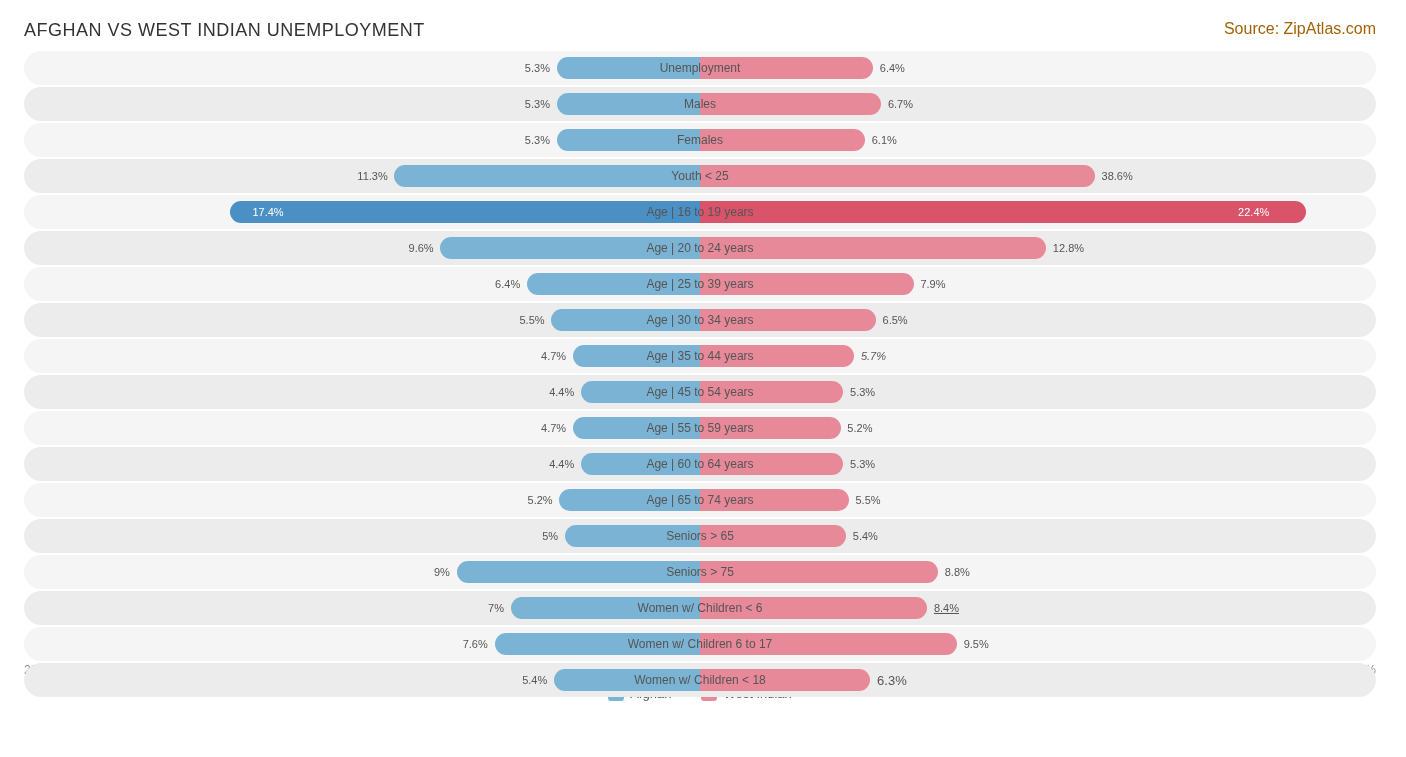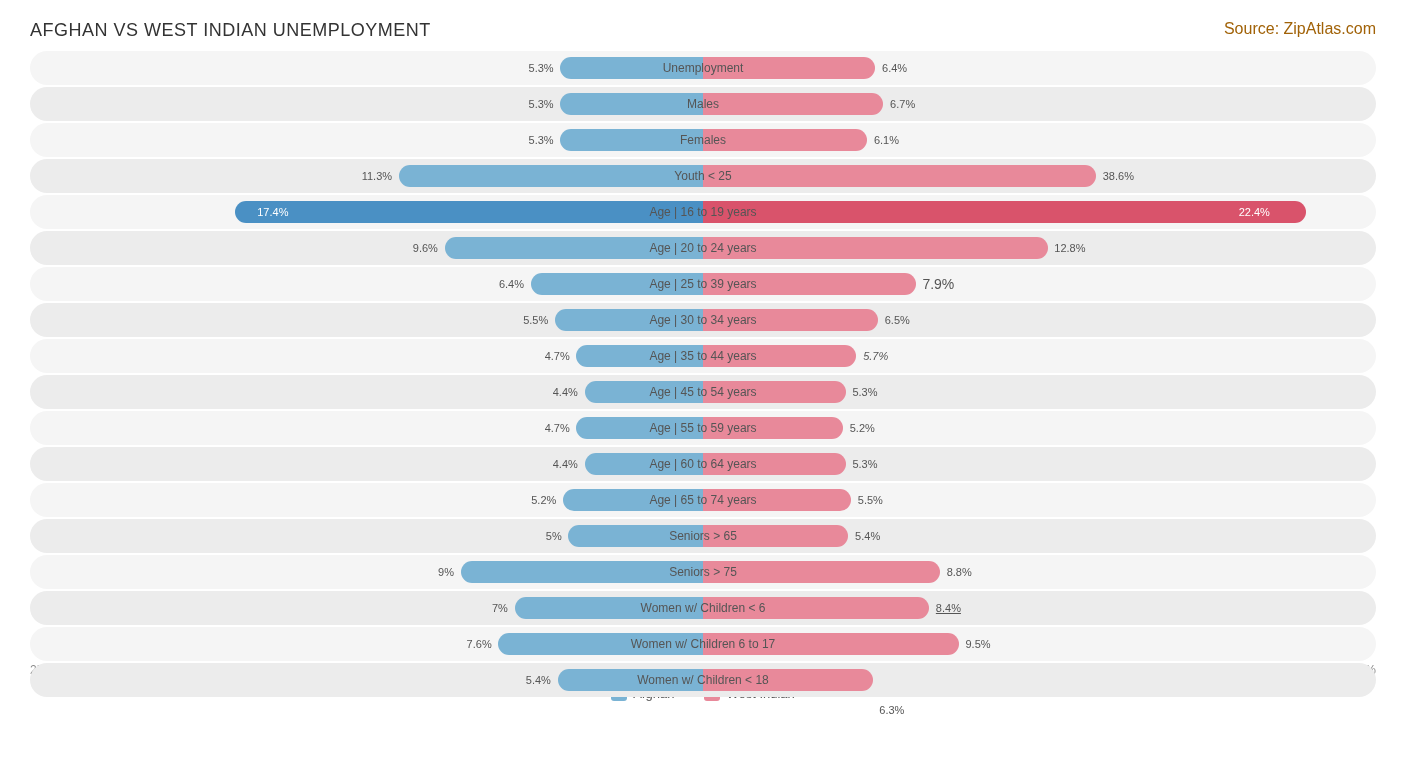--- a/index.html
+++ b/index.html
@@ -7,21 +7,21 @@
       font-family: Arial, sans-serif;
       background: #fff;
       width: 1406px;
       height: 757px;
       overflow: hidden;
     }
     .chart-container {
       width: 1406px;
       height: 757px;
       background: #fff;
-      padding: 20px 30px 50px 30px;
+      padding: 20px 30px 50px 24px;
       position: relative;
     }
     .chart-title {
       font-size: 18px;
       font-weight: normal;
       color: #333;
       margin-bottom: 10px;
       text-transform: uppercase;
       letter-spacing: 0.5px;
     }
@@ -153,21 +153,21 @@
         <div class="bar-right" style="width: 25.6%;"></div>
         <span class="label-center">Age | 20 to 24 years</span>
         <span style="position: absolute; right: 69.7%; top: 50%; transform: translateY(-50%); font-size: 11px; color: rgb(85, 85, 85); white-space: nowrap;">9.6%</span>
         <span style="position: absolute; left: 76.1%; top: 50%; transform: translateY(-50%); font-size: 11px; color: rgb(85, 85, 85); white-space: nowrap;">12.8%</span>
       </div>
       <div class="row">
         <div class="bar-left" style="width: 12.8%;"></div>
         <div class="bar-right" style="width: 15.8%;"></div>
         <span class="label-center">Age | 25 to 39 years</span>
         <span style="position: absolute; right: 63.3%; top: 50%; transform: translateY(-50%); font-size: 11px; color: rgb(85, 85, 85); white-space: nowrap;">6.4%</span>
-        <span style="position: absolute; left: 66.3%; top: 50%; transform: translateY(-50%); font-size: 14px; color: rgb(85, 85, 85); white-space: nowrap;">7.9%</span>
+        <span style="position: absolute; left: 66.3%; top: 50%; transform: translateY(-50%); font-size: 11px; color: rgb(85, 85, 85); white-space: nowrap;">7.9%</span>
       </div>
       <div class="row">
         <div class="bar-left" style="width: 11%;"></div>
         <div class="bar-right" style="width: 13%;"></div>
         <span class="label-center">Age | 30 to 34 years</span>
         <span style="position: absolute; right: 61.5%; top: 50%; transform: translateY(-50%); font-size: 11px; color: rgb(85, 85, 85); white-space: nowrap;">5.5%</span>
         <span style="position: absolute; left: 63.5%; top: 50%; transform: translateY(-50%); font-size: 11px; color: rgb(85, 85, 85); white-space: nowrap;">6.5%</span>
       </div>
       <div class="row">
         <div class="bar-left" style="width: 9.4%;"></div>
@@ -230,21 +230,21 @@
         <div class="bar-right" style="width: 19%;"></div>
         <span class="label-center">Women w/ Children 6 to 17</span>
         <span style="position: absolute; right: 65.7%; top: 50%; transform: translateY(-50%); font-size: 11px; color: rgb(85, 85, 85); white-space: nowrap;">7.6%</span>
         <span style="position: absolute; left: 69.5%; top: 50%; transform: translateY(-50%); font-size: 11px; color: rgb(85, 85, 85); white-space: nowrap;">9.5%</span>
       </div>
       <div class="row">
         <div class="bar-left" style="width: 10.8%;"></div>
         <div class="bar-right" style="width: 12.6%;"></div>
         <span class="label-center">Women w/ Children &lt; 18</span>
         <span style="position: absolute; right: 61.3%; top: 50%; transform: translateY(-50%); font-size: 11px; color: rgb(85, 85, 85); white-space: nowrap;">5.4%</span>
-        <span style="position: absolute; left: 63.1%; top: 50%; transform: translateY(-50%); font-size: 11px; color: rgb(85, 85, 85); white-space: nowrap; margin-top: 30px;">6.3%</span>
+        <span style="position: absolute; left: 63.1%; top: 50%; transform: translateY(-50%); font-size: 13px; color: rgb(85, 85, 85); white-space: nowrap;">6.3%</span>
       </div>
     </div>
 
   <div class="axis-labels">
     <span>25.0%</span>
     <span>25.0%</span>
   </div>
 
   <div class="legend">
     <div class="legend-item">

